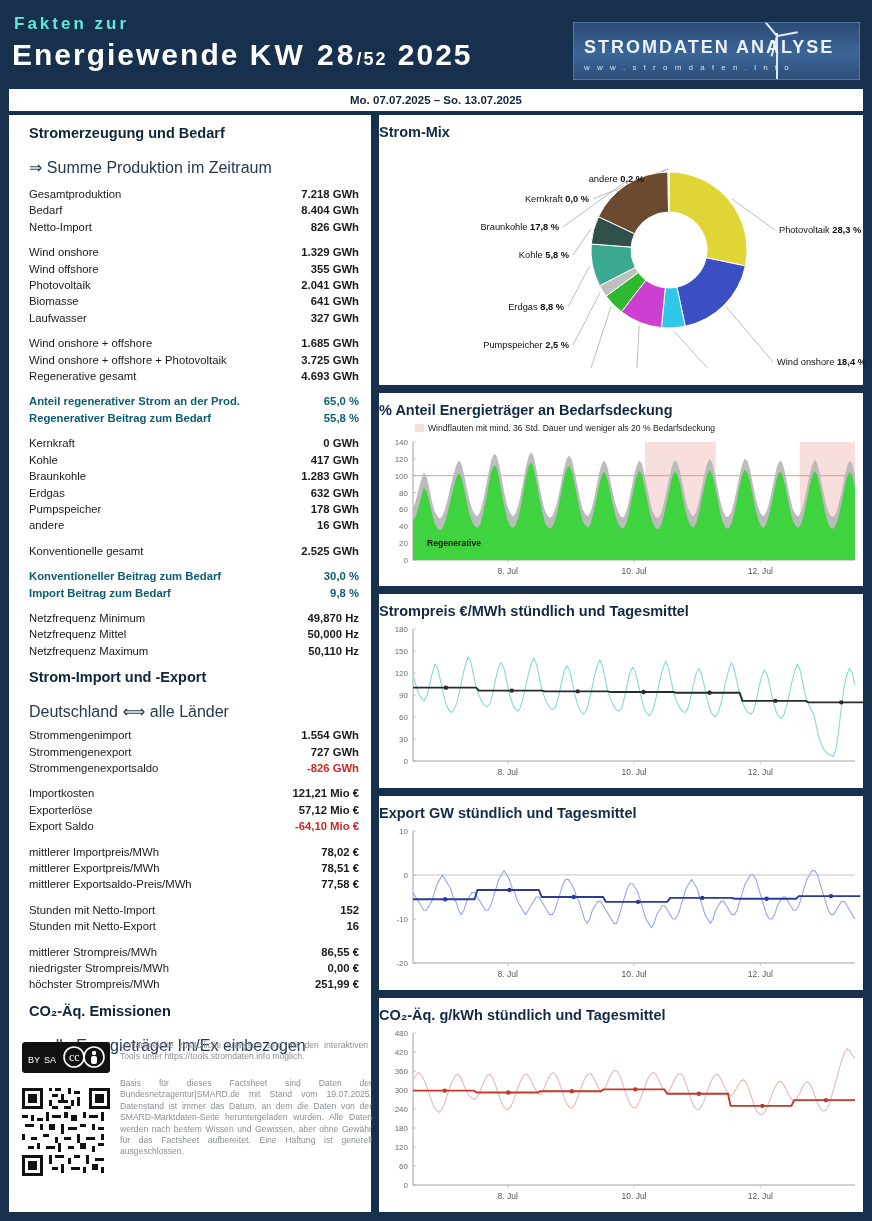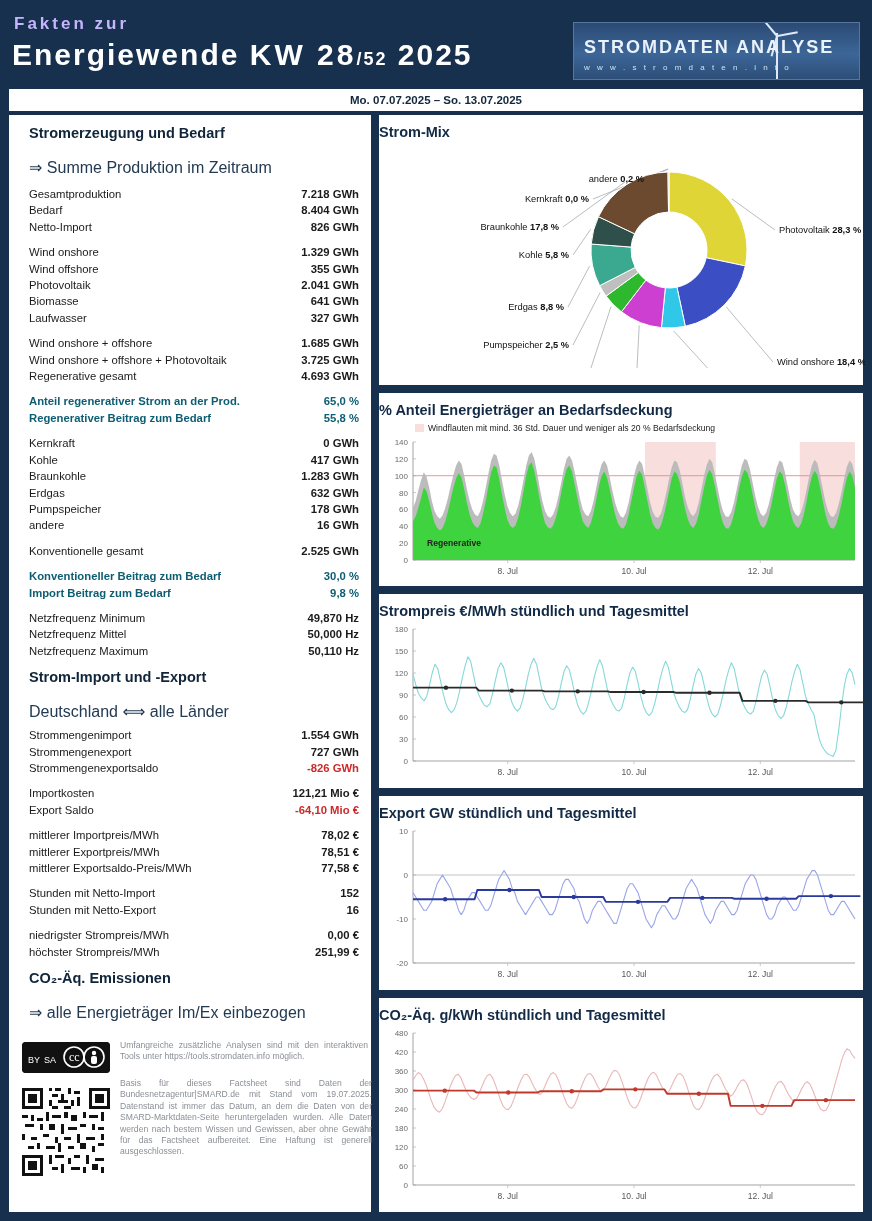--- a/index.html
+++ b/index.html
@@ -8,21 +8,21 @@
     width: 872px; height: 1221px;
     background: #17304d;
     font-family: "Liberation Sans", sans-serif;
     color: #1b1b1b;
     overflow: hidden;
   }
   .page { position: relative; width: 872px; height: 1221px; }
 
   
   .header { position:absolute; left:0; top:0; width:872px; height:88px; background:#17304d; }
-  .h-line1 { position:absolute; left:14px; top:14px; color:#c4b5fd; font-size:17px; letter-spacing:3px; font-weight:bold; }
+  .h-line1 { position:absolute; left:14px; top:14px; color:#5eead4; font-size:17px; letter-spacing:3px; font-weight:bold; }
   .h-line2 { position:absolute; left:12px; top:38px; color:#ffffff; font-size:30px; letter-spacing:2px; font-weight:bold; }
   .h-line2 .kw { letter-spacing:3px; }
   .h-line2 .slash { font-size:18px; letter-spacing:2px; }
   .h-line2 .yr { font-size:30px; }
 
   .brandbox { position:absolute; right:12px; top:22px; width:287px; height:58px;
     background: linear-gradient(180deg,#2b4a74 0%, #3c6698 55%, #2d4e78 100%);
     border:1px solid #55779f; overflow:hidden; }
   .brandbox .btxt { position:absolute; left:10px; top:14px; color:#eaf2fb; font-size:18px; letter-spacing:2px; font-weight:bold;}
   .brandbox .burl { position:absolute; left:10px; top:40px; color:#cfe0f2; font-size:8px; letter-spacing:2.5px; }
@@ -232,20 +232,24 @@
           </div>
           <div class="row neg">
             <span class="l">Strommengenexportsaldo</span>
             <span class="v">-826 GWh</span>
           </div>
           <div class="gap"></div>
           <div class="row">
             <span class="l">Importkosten</span>
             <span class="v">121,21 Mio €</span>
           </div>
+          <div class="row">
+            <span class="l">Exporterlöse</span>
+            <span class="v">57,12 Mio €</span>
+          </div>
           <div class="row neg">
             <span class="l">Export Saldo</span>
             <span class="v">-64,10 Mio €</span>
           </div>
           <div class="gap"></div>
           <div class="row">
             <span class="l">mittlerer Importpreis/MWh</span>
             <span class="v">78,02 €</span>
           </div>
           <div class="row">
@@ -259,20 +263,24 @@
           <div class="gap"></div>
           <div class="row">
             <span class="l">Stunden mit Netto-Import</span>
             <span class="v">152</span>
           </div>
           <div class="row">
             <span class="l">Stunden mit Netto-Export</span>
             <span class="v">16</span>
           </div>
           <div class="gap"></div>
+          <div class="row">
+            <span class="l">mittlerer Strompreis/MWh</span>
+            <span class="v">86,55 €</span>
+          </div>
           <div class="row">
             <span class="l">niedrigster Strompreis/MWh</span>
             <span class="v">0,00 €</span>
           </div>
           <div class="row">
             <span class="l">höchster Strompreis/MWh</span>
             <span class="v">251,99 €</span>
           </div>
           <div class="gap" style="height: 10px;"></div>
           <div>

